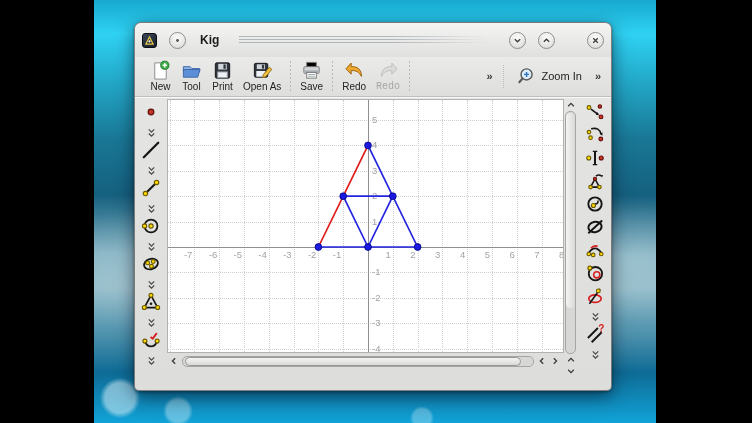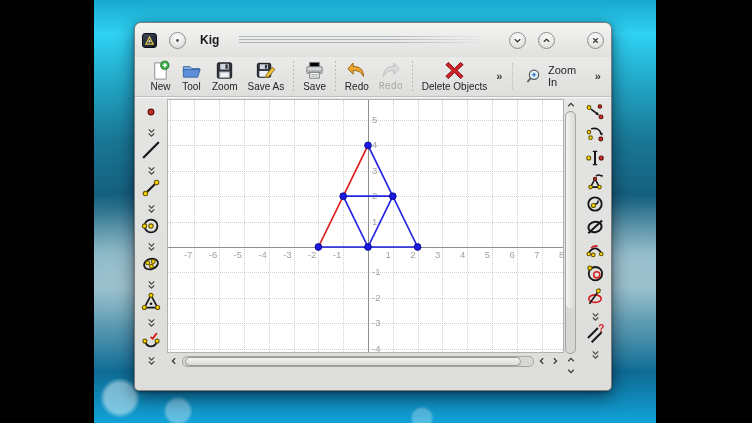--- a/index.html
+++ b/index.html
@@ -163,31 +163,31 @@
             </svg></span>
           <span class="tlabel">Tool</span>
         </div>
         <div class="tbtn">
           <span class="ticon"><svg viewBox="0 0 22 22" width="100%" height="100%">
               <rect x="3.5" y="3" width="15" height="16" rx="1.5" fill="#31353b" stroke="#14161a"></rect>
               <rect x="6.5" y="4" width="9" height="6" fill="#cfd6dd"></rect>
               <rect x="12" y="4.6" width="2.4" height="4.6" fill="#31353b"></rect>
               <rect x="6" y="12.5" width="10" height="6" fill="#eef2f6" stroke="#9aa0a6"></rect>
             </svg></span>
-          <span class="tlabel">Zoom</span>
+          <span class="tlabel">Print</span>
         </div>
         <div class="tbtn">
           <span class="ticon"><svg viewBox="0 0 22 22" width="100%" height="100%">
               <rect x="2.5" y="3.5" width="14" height="14.5" rx="1.5" fill="#31353b" stroke="#14161a"></rect>
               <rect x="5" y="4.5" width="8.5" height="5" fill="#cfd6dd"></rect>
               <rect x="10.4" y="5" width="2.2" height="4" fill="#31353b"></rect>
               <rect x="4.5" y="11.5" width="9.5" height="6" fill="#eef2f6"></rect>
               <path d="M11.8 15.4l6.4-7.8 2.6 2.1-6.4 7.8-3.2 1z" fill="#f2c23e" stroke="#8a6d1a"></path>
             </svg></span>
-          <span class="tlabel">Save As</span>
+          <span class="tlabel">Open As</span>
         </div>
         <span class="tsep"></span>
         <div class="tbtn">
           <span class="ticon"><svg viewBox="0 0 22 22" width="100%" height="100%">
               <rect x="6" y="2.5" width="10" height="5" fill="#eceie" stroke="#777"></rect>
               <rect x="3" y="7" width="16" height="7" rx="1" fill="#d4d6d8" stroke="#76787a"></rect>
               <rect x="3.5" y="10.8" width="15" height="3" fill="#abafb3"></rect>
               <rect x="6" y="13" width="10" height="6" fill="#fff" stroke="#76787a"></rect>
               <path d="M7.5 15.2h7M7.5 17h7" stroke="#9aa"></path>
             </svg></span>
@@ -200,26 +200,20 @@
             </svg></span>
           <span class="tlabel">Redo</span>
         </div>
         <div class="tbtn disabled">
           <span class="ticon"><svg viewBox="0 0 22 22" width="100%" height="100%">
               <path d="M14.5 3.2v3.6c-7 0-10.8 3.2-10.8 10.4 2.6-4.6 5.4-6.2 10.8-6.2v3.8L20 9.2z" fill="#d2d2d0" stroke="#9c9c9a" stroke-linejoin="round"></path>
             </svg></span>
           <span class="tlabel">Redo</span>
         </div>
         <span class="tsep"></span>
-        <div class="tbtn">
-          <span class="ticon"><svg viewBox="0 0 22 22" width="100%" height="100%">
-              <path d="M4.5 2.5L11 9l6.5-6.5L20 5l-6.5 6L20 17l-2.5 2.5L11 13l-6.5 6.5L2 17l6.5-6L2 5z" fill="#d3212a" stroke="#7d0d12" stroke-linejoin="round"></path>
-            </svg></span>
-          <span class="tlabel">Delete Objects</span>
-        </div>
         <span class="tspacer"></span>
         <span class="chev-btn">»</span>
         <div class="zoom-group">
           <div class="tbtn" style="flex-direction: row; gap: 4px;">
             <span class="ticon"><svg viewBox="0 0 22 22" width="100%" height="100%">
                 <circle cx="10" cy="8.8" r="5.8" fill="#ddeefb" stroke="#5a5a58" stroke-width="1.5"></circle>
                 <path d="M10 6.2v5.2M7.4 8.8h5.2" stroke="#2d6fc0" stroke-width="1.5"></path>
                 <path d="M5.6 13.4L2.4 17" stroke="#5a5a58" stroke-width="2.2" stroke-linecap="round"></path>
               </svg></span>
             <span class="zlabel">Zoom In</span>

